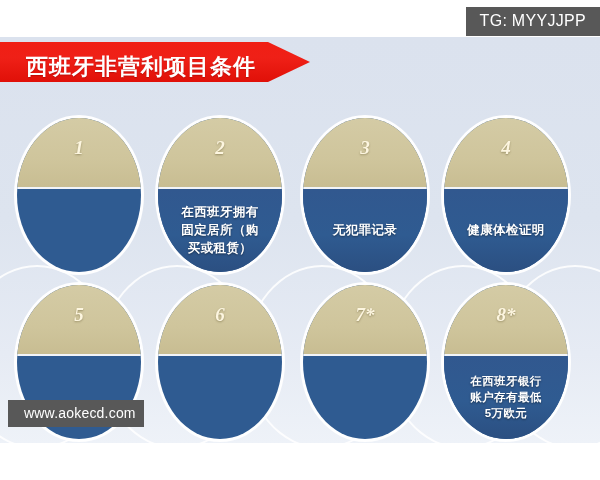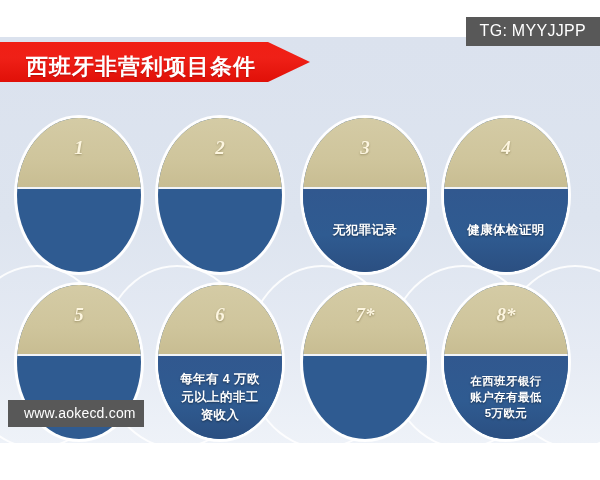--- a/index.html
+++ b/index.html
@@ -113,21 +113,20 @@
   .oval-label.small { font-size: 11.5px; line-height: 1.4; }
 
   
   .wm {
     position: absolute;
     background: #585858;
     color: #ffffff;
     display: flex;
     align-items: center;
     justify-content: center;
-    margin-top: 10px;
   }
   #wm-tg {
     right: 0;
     top: 7px;
     padding: 5px 14px 6px 14px;
     font-size: 16px;
     letter-spacing: 0.3px;
   }
   #wm-site {
     left: 8px;
@@ -155,20 +154,23 @@
   <div class="oval" style="left:17px; top:81px;">
     <div class="oval-top">
       <span class="oval-num">1</span>
     </div>
   </div>
 
   <div class="oval" style="left:158px; top:81px;">
     <div class="oval-top">
       <span class="oval-num">2</span>
     </div>
+    <div class="oval-body">
+      <span class="oval-label">在西班牙拥有<br>固定居所（购<br>买或租赁）</span>
+    </div>
   </div>
 
   <div class="oval" style="left:303px; top:81px;">
     <div class="oval-top">
       <span class="oval-num">3</span>
     </div>
     <div class="oval-body">
       <span class="oval-label">无犯罪记录</span>
     </div>
   </div>
@@ -184,23 +186,20 @@
 
   <div class="oval" style="left:17px; top:248px;">
     <div class="oval-top">
       <span class="oval-num">5</span>
     </div>
   </div>
 
   <div class="oval" style="left:158px; top:248px;">
     <div class="oval-top">
       <span class="oval-num">6</span>
-    </div>
-    <div class="oval-body">
-      <span class="oval-label">每年有 4 万欧<br>元以上的非工<br>资收入</span>
     </div>
   </div>
 
   <div class="oval" style="left:303px; top:248px;">
     <div class="oval-top">
       <span class="oval-num">7*</span>
     </div>
   </div>
 
   <div class="oval" style="left:444px; top:248px;">

